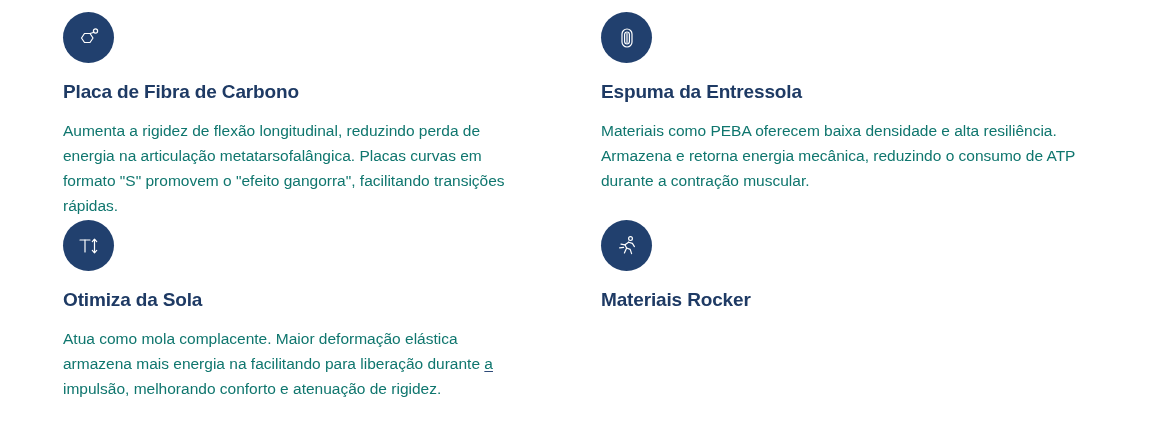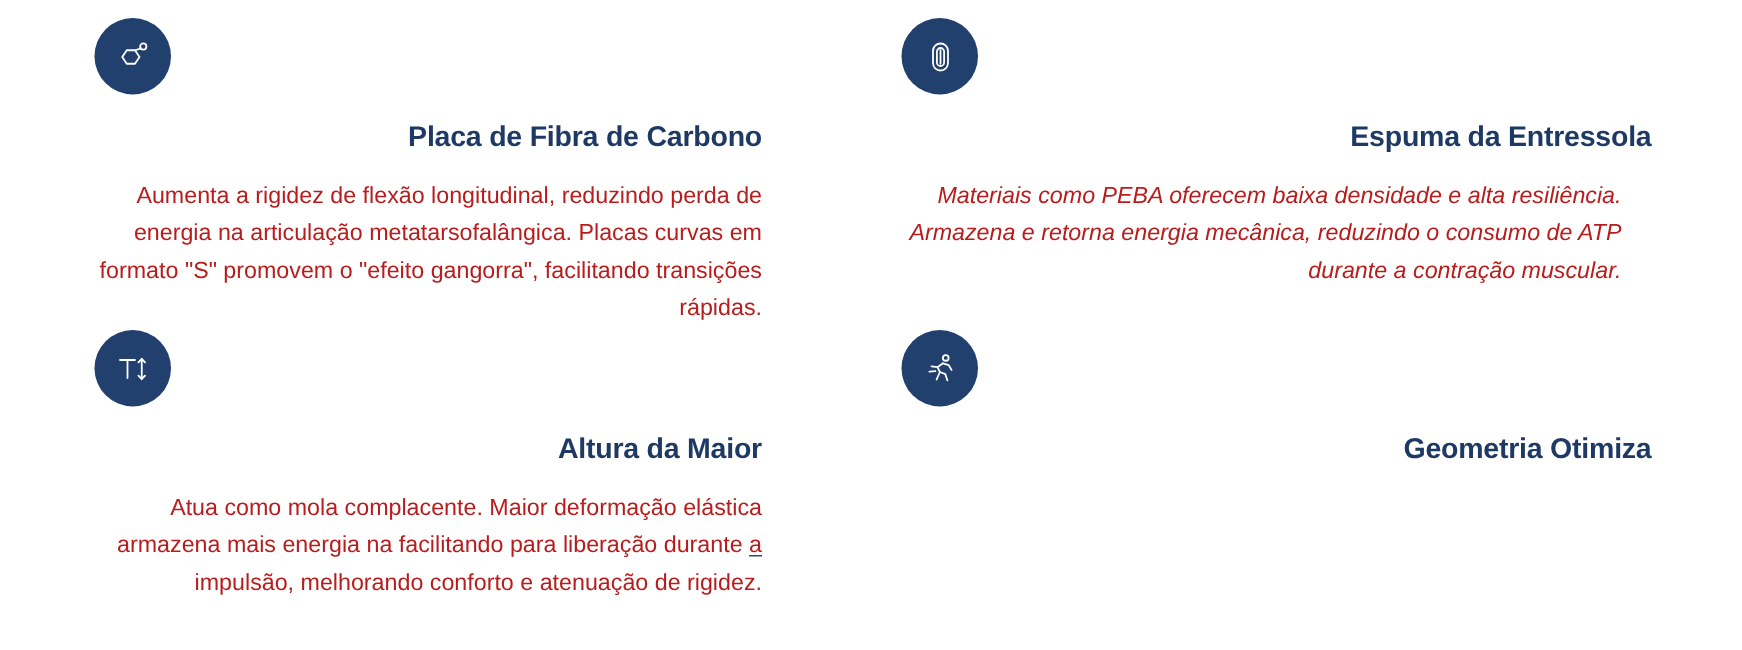--- a/index.html
+++ b/index.html
@@ -14,21 +14,20 @@
     overflow: hidden;
   }
 
   .features-grid {
     display: grid;
     grid-template-columns: 538px 1fr;
     grid-template-rows: 208px auto;
     column-gap: 0px;
     padding: 12px 0 0 0;
     box-sizing: border-box;
-    text-align: right;
   }
 
   .feature-card {
     padding-left: 63px;
     padding-right: 30px;
     box-sizing: border-box;
   }
 
   .feature-card.col2 {
     padding-left: 601px;
@@ -55,30 +54,29 @@
     font-size: 19px;
     font-weight: bold;
     color: #1E3A64;
     letter-spacing: -0.15px;
     margin: 0 0 14px 0;
     line-height: 1.2;
   }
 
   .feature-desc {
     font-size: 15.5px;
-    color: #b91c1c;
+    color: #0f766e;
     line-height: 25px;
     margin: 0;
     max-width: 500px;
     font-weight: 400;
   }
 
   .feature-card.col2 .feature-desc {
     max-width: 480px;
-    font-style: italic;
   }
 
   .spellmark {
     text-decoration: underline;
     text-decoration-color: #2E4A78;
     text-underline-offset: 2px;
   }
 </style>
 </head>
 <body>
@@ -118,33 +116,33 @@
       <span>
         <svg width="24" height="24" viewBox="0 0 24 24" fill="none" stroke="#FFFFFF" stroke-width="1.2" stroke-linecap="round" stroke-linejoin="round">
           <line x1="3" y1="6" x2="13" y2="6"></line>
           <line x1="8" y1="6" x2="8" y2="18"></line>
           <line x1="17.5" y1="5.5" x2="17.5" y2="18.5"></line>
           <polyline points="15.3,7.6 17.5,5.2 19.7,7.6"></polyline>
           <polyline points="15.3,16.4 17.5,18.8 19.7,16.4"></polyline>
         </svg>
       </span>
     </div>
-    <div class="feature-title">Altura da Maior</div>
+    <div class="feature-title">Otimiza da Sola</div>
     <p class="feature-desc"><span>Atua como mola complacente. Maior deformação elástica armazena mais energia na facilitando para liberação durante </span><span class="spellmark">a</span><span> impulsão, melhorando conforto e atenuação de rigidez.</span></p>
   </div>
 
   <div class="feature-card col2">
     <div class="icon-badge">
       <span>
         <svg width="24" height="24" viewBox="0 0 24 24" fill="none" stroke="#FFFFFF" stroke-width="1.2" stroke-linecap="round" stroke-linejoin="round">
           <circle cx="15.5" cy="4.6" r="1.9"></circle>
           <path d="M13.6 8.2 L10 10.8 L11.6 14 L9.4 19"></path>
           <path d="M11.6 14 L15.2 15.4 L16.6 19.6"></path>
           <path d="M13.6 8.2 L17.4 9.4 L19.4 12.6"></path>
           <path d="M10 10.8 L6 10.2"></path>
           <path d="M8.6 13.4 L4.6 13.8"></path>
         </svg>
       </span>
     </div>
-    <div class="feature-title">Geometria Otimiza</div>
+    <div class="feature-title">Materiais Rocker</div>
   </div>
 
 </div>
 
 </body></html>

